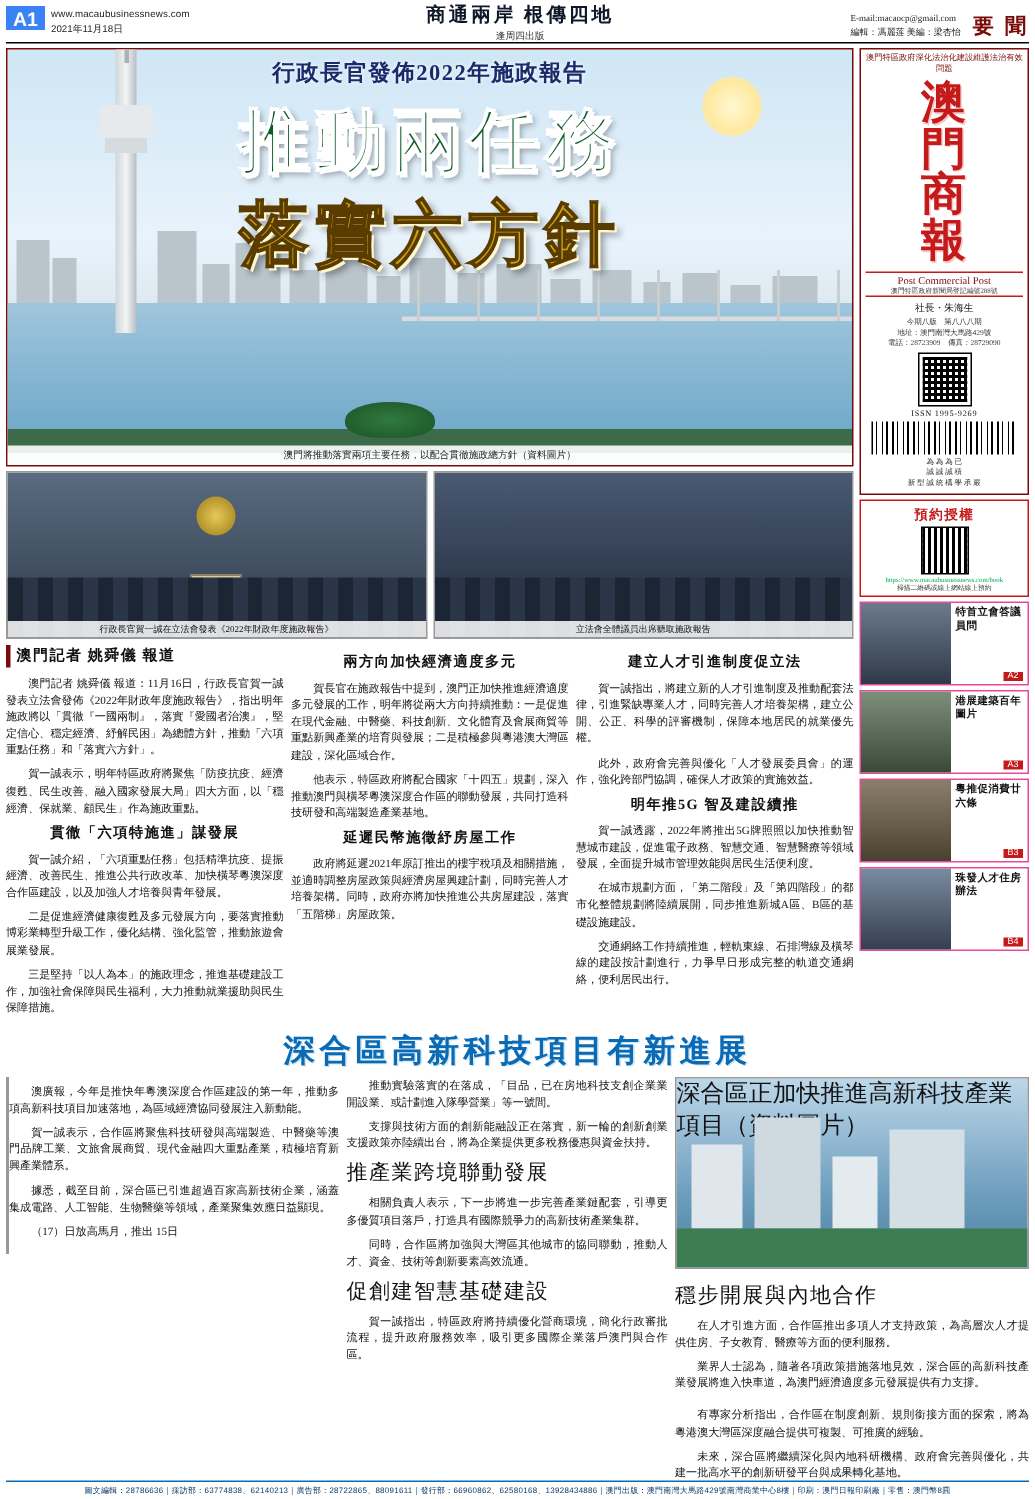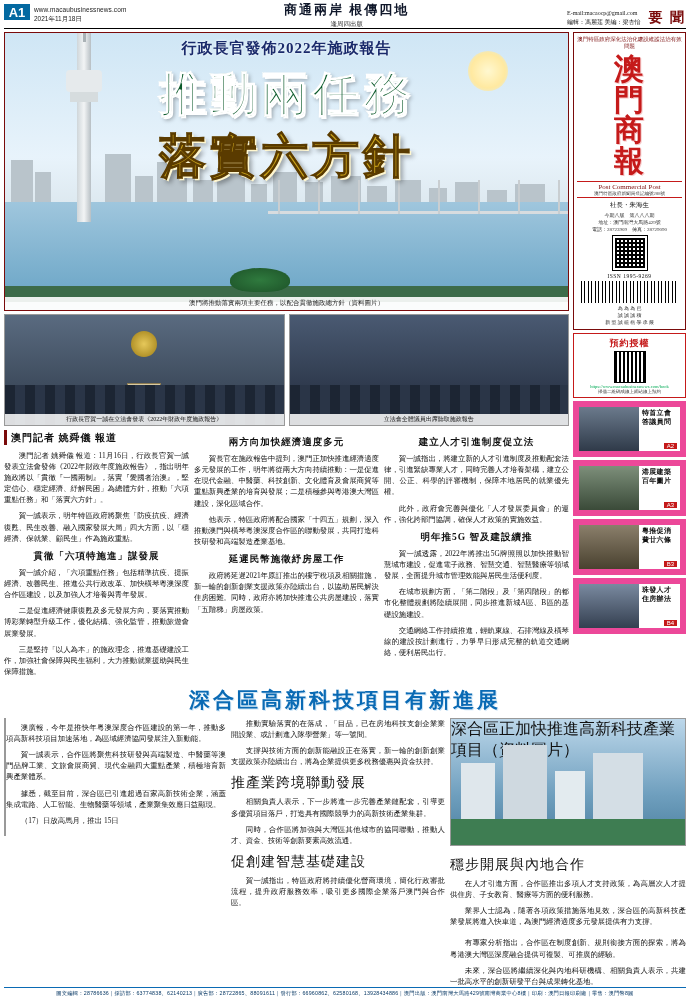--- a/index.html
+++ b/index.html
@@ -13,21 +13,21 @@
     position: relative;
   }
   .page { width:690px; height:999px; position:relative; padding:3px 4px; }
 
   
   .masthead {
     display:flex; align-items:stretch; height:26px; border-bottom:1px solid #000;
     padding-bottom:1px;
   }
   .page-badge {
-    background:#0369a1; color:#fff; font-weight:bold; font-size:13px;
+    background:#3b82f6; color:#fff; font-weight:bold; font-size:13px;
     width:26px; height:16px; display:flex; align-items:center; justify-content:center;
     font-family:"Liberation Sans", sans-serif;
     margin-top:1px;
   }
   .mh-left { display:flex; flex-direction:column; justify-content:center; margin-left:4px; }
   .mh-url { font-size:6.5px; color:#222; font-family:"Liberation Sans", sans-serif; letter-spacing:.1px;}
   .mh-date { font-size:6.5px; color:#222; margin-top:2px; font-family:"Liberation Sans", sans-serif;}
   .mh-center { flex:1; display:flex; flex-direction:column; align-items:center; justify-content:center; }
   .mh-slogan { font-size:13px; font-weight:bold; letter-spacing:2px; color:#0f172a; }
   .mh-sub { font-size:6.5px; color:#333; margin-top:1px; }
@@ -117,21 +117,21 @@
 
   .ad-box { border:1px solid #c51a1a; margin-top:3px; padding:3px; text-align:center; }
   .ad-title { font-size:9px; font-weight:bold; color:#c51a1a; letter-spacing:1px; }
   .ad-url { font-size:4.5px; color:#0a5; word-break:break-all; }
   .ad-qr { width:30px; height:30px; margin:2px auto; background:
       repeating-linear-gradient(90deg,#000 0 2px,#fff 2px 4px),
       repeating-linear-gradient(0deg,#000 0 2px,#fff 2px 4px); outline:1px solid #000;}
   .ad-note { font-size:4.5px; color:#333; }
 
   .brief { margin-top:3px; }
-  .brief-item { display:flex; align-items:stretch; border:6px solid #ec4899; margin-bottom:3px; height:56px; }
+  .brief-item { display:flex; align-items:stretch; border:1px solid #ec4899; margin-bottom:3px; height:56px; }
   .brief-thumb { width:60px; background:linear-gradient(#6b7a8c,#2f3a49); position:relative; }
   .brief-thumb.b2 { background:linear-gradient(#7d8f7a,#3a4a38); }
   .brief-thumb.b3 { background:linear-gradient(#8b7f6b,#49412f); }
   .brief-thumb.b4 { background:linear-gradient(#7a8aa0,#343f50); }
   .brief-text { flex:1; padding:2px 3px; display:flex; flex-direction:column; justify-content:space-between; }
   .brief-title { font-size:7px; font-weight:bold; line-height:1.3; letter-spacing:.3px; }
   .brief-page { align-self:flex-end; background:#c51a1a; color:#fff; font-size:6px;
     padding:0 3px; font-family:"Liberation Sans", sans-serif; }
   .bl { width:222px; display:flex; flex-direction:row; }
   .bmid { width:215px; }
@@ -244,21 +244,21 @@
           <div class="sub-h">貫徹「六項特施進」謀發展</div>
           <p>賀一誠介紹，「六項重點任務」包括精準抗疫、提振經濟、改善民生、推進公共行政改革、加快橫琴粵澳深度合作區建設，以及加強人才培養與青年發展。</p>
           <p>二是促進經濟健康復甦及多元發展方向，要落實推動博彩業轉型升級工作，優化結構、強化監管，推動旅遊會展業發展。</p>
           <p>三是堅持「以人為本」的施政理念，推進基礎建設工作，加強社會保障與民生福利，大力推動就業援助與民生保障措施。</p>
         </div>
         <div class="tcol">
           <div class="sub-h">兩方向加快經濟適度多元</div>
           <p>賀長官在施政報告中提到，澳門正加快推進經濟適度多元發展的工作，明年將從兩大方向持續推動：一是促進在現代金融、中醫藥、科技創新、文化體育及會展商貿等重點新興產業的培育與發展；二是積極參與粵港澳大灣區建設，深化區域合作。</p>
           <p>他表示，特區政府將配合國家「十四五」規劃，深入推動澳門與橫琴粵澳深度合作區的聯動發展，共同打造科技研發和高端製造產業基地。</p>
           <div class="sub-h">延遲民幣施徵紓房屋工作</div>
-          <p>政府將延遲2021年原訂推出的樓宇稅項及相關措施，新一輪的創新創業支援政策亦陸續出台，以協助居民解決住房困難。同時，政府亦將加快推進公共房屋建設，落實「五階梯」房屋政策。</p>
+          <p>政府將延遲2021年原訂推出的樓宇稅項及相關措施，並適時調整房屋政策與經濟房屋興建計劃，同時完善人才培養架構。同時，政府亦將加快推進公共房屋建設，落實「五階梯」房屋政策。</p>
         </div>
         <div class="tcol">
           <div class="sub-h">建立人才引進制度促立法</div>
           <p>賀一誠指出，將建立新的人才引進制度及推動配套法律，引進緊缺專業人才，同時完善人才培養架構，建立公開、公正、科學的評審機制，保障本地居民的就業優先權。</p>
           <p>此外，政府會完善與優化「人才發展委員會」的運作，強化跨部門協調，確保人才政策的實施效益。</p>
           <div class="sub-h">明年推5G 智及建設續推</div>
           <p>賀一誠透露，2022年將推出5G牌照照以加快推動智慧城市建設，促進電子政務、智慧交通、智慧醫療等領域發展，全面提升城市管理效能與居民生活便利度。</p>
           <p>在城市規劃方面，「第二階段」及「第四階段」的都市化整體規劃將陸續展開，同步推進新城A區、B區的基礎設施建設。</p>
           <p>交通網絡工作持續推進，輕軌東線、石排灣線及橫琴線的建設按計劃進行，力爭早日形成完整的軌道交通網絡，便利居民出行。</p>
         </div>
@@ -372,21 +372,21 @@
           <div class="cap">深合區正加快推進高新科技產業項目（資料圖片）</div>
         </div>
         <div style="display:flex; gap:5px; margin-top:4px;flex-direction:column;">
           <div class="tcol">
             <div class="sec-h">穩步開展與內地合作</div>
             <p>在人才引進方面，合作區推出多項人才支持政策，為高層次人才提供住房、子女教育、醫療等方面的便利服務。</p>
             <p>業界人士認為，隨著各項政策措施落地見效，深合區的高新科技產業發展將進入快車道，為澳門經濟適度多元發展提供有力支撐。</p>
           </div>
           <div class="tcol">
             <p>有專家分析指出，合作區在制度創新、規則銜接方面的探索，將為粵港澳大灣區深度融合提供可複製、可推廣的經驗。</p>
-            <p>未來，深合區將繼續深化與內地科研機構、相關負責人表示，共建一批高水平的創新研發平台與成果轉化基地。</p>
+            <p>未來，深合區將繼續深化與內地科研機構、政府會完善與優化，共建一批高水平的創新研發平台與成果轉化基地。</p>
           </div>
         </div>
       </div>
     </div>
   </div>
 
   <div class="footer">圖文編輯：28786636｜採訪部：63774838、62140213｜廣告部：28722865、88091611｜發行部：66960862、62580168、13928434886｜澳門出版：澳門南灣大馬路429號南灣商業中心8樓｜印刷：澳門日報印刷廠｜零售：澳門幣8圓</div>
 </div>
 
 </body></html>

